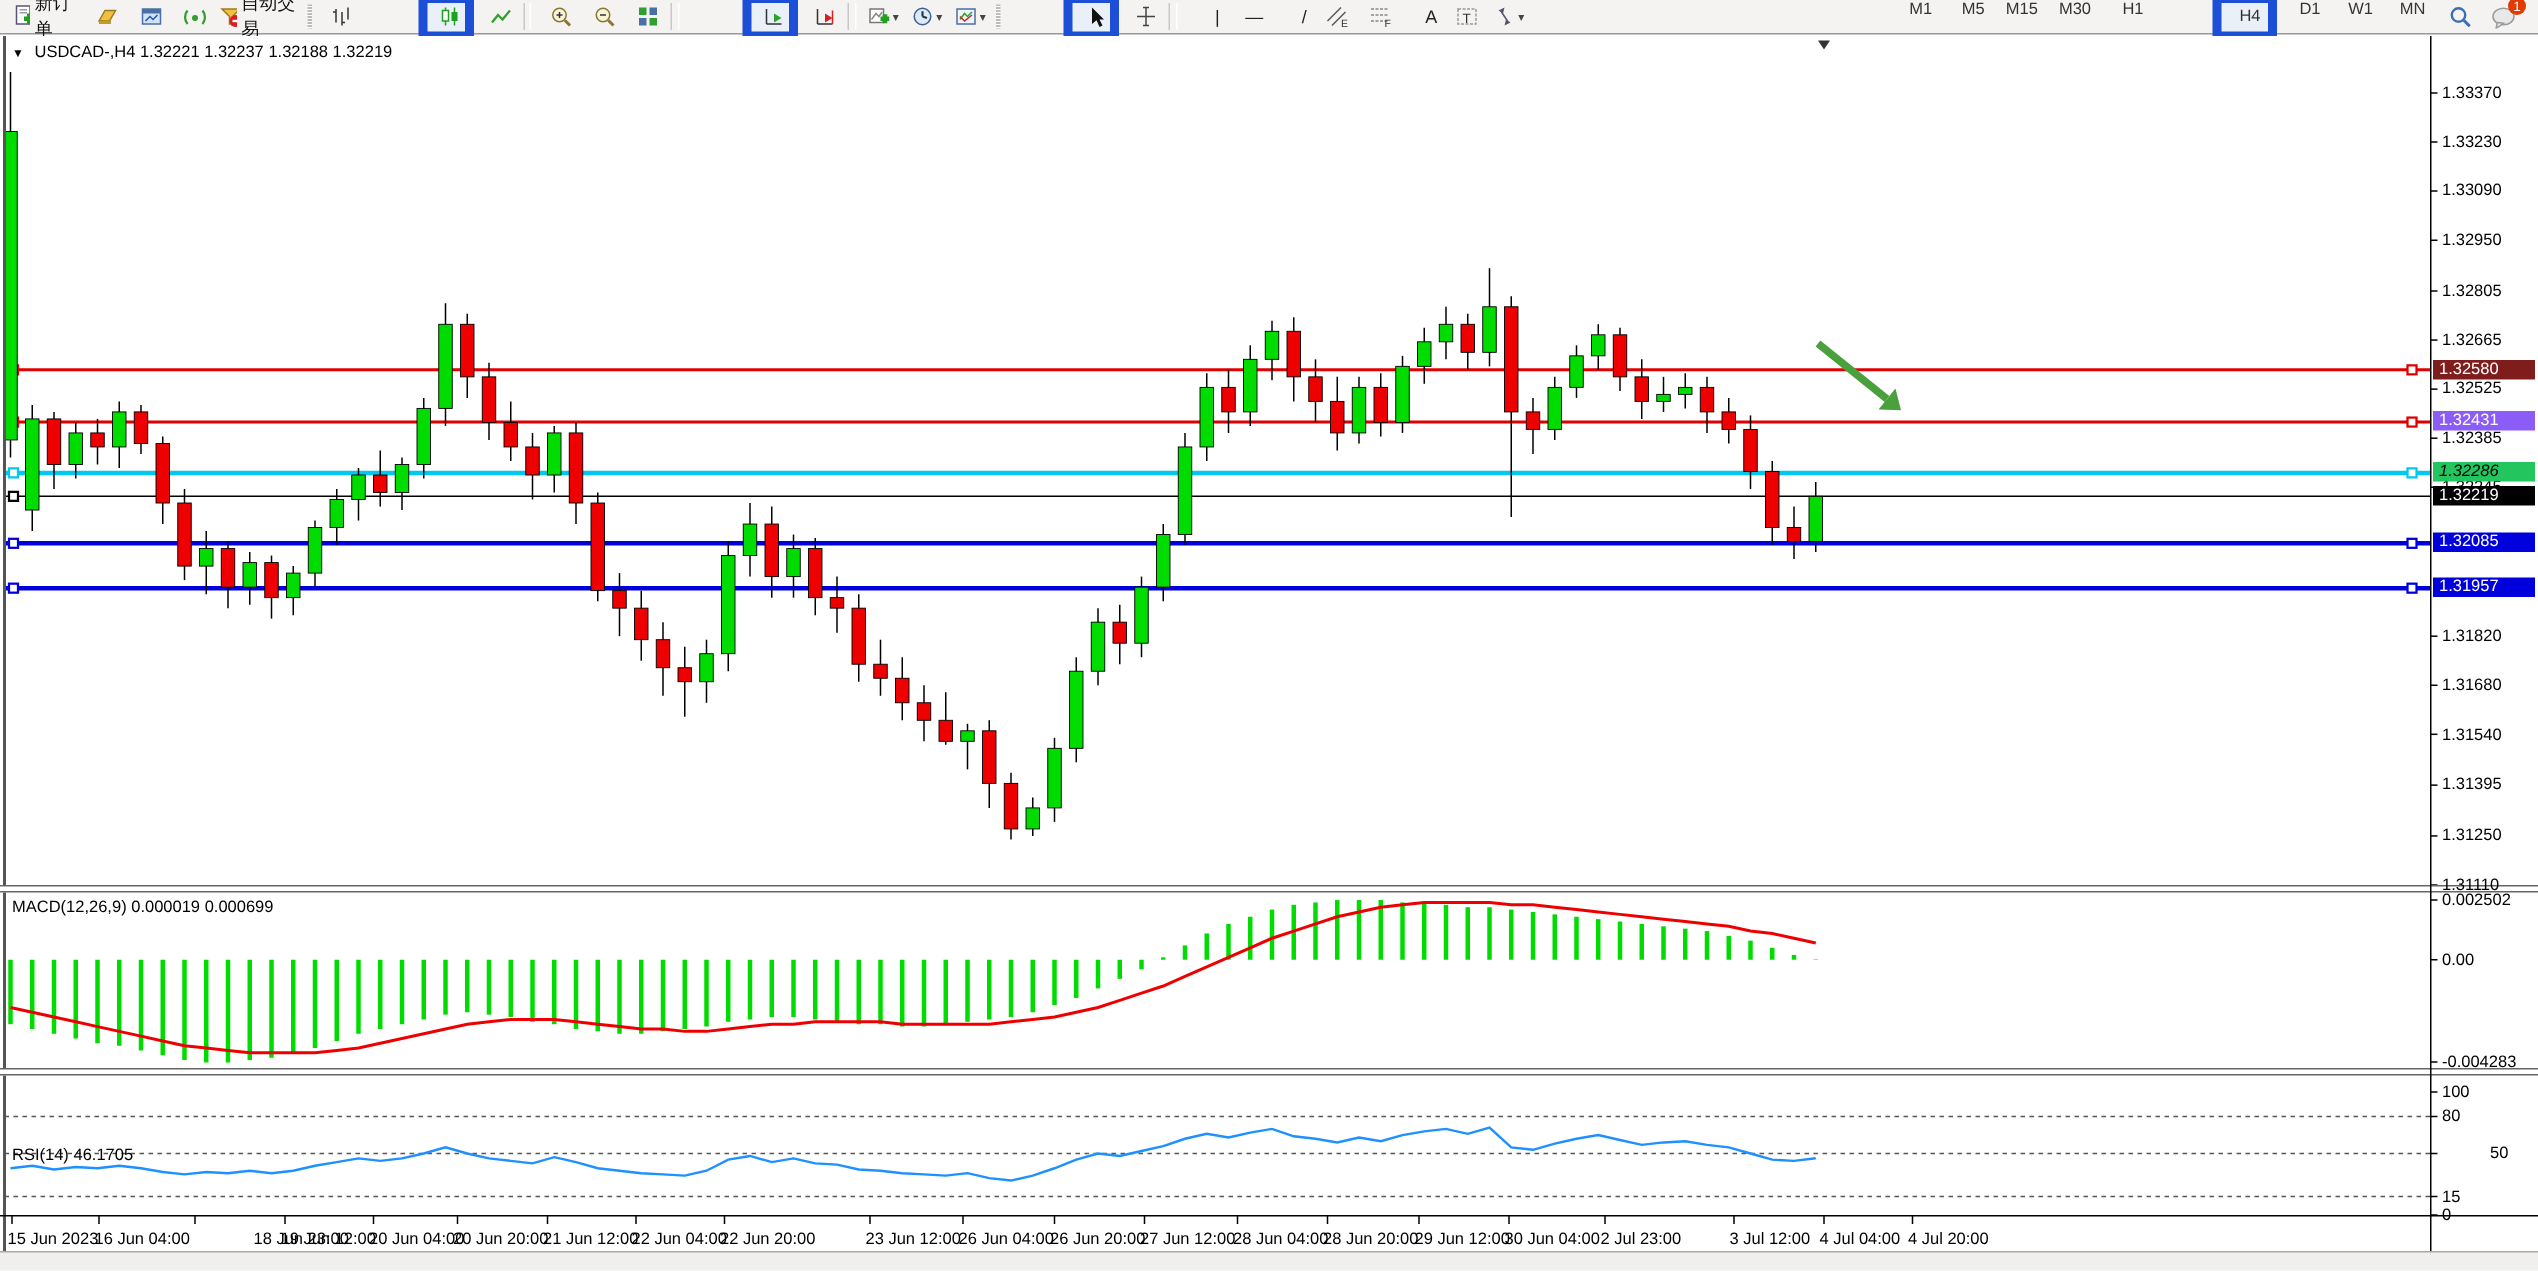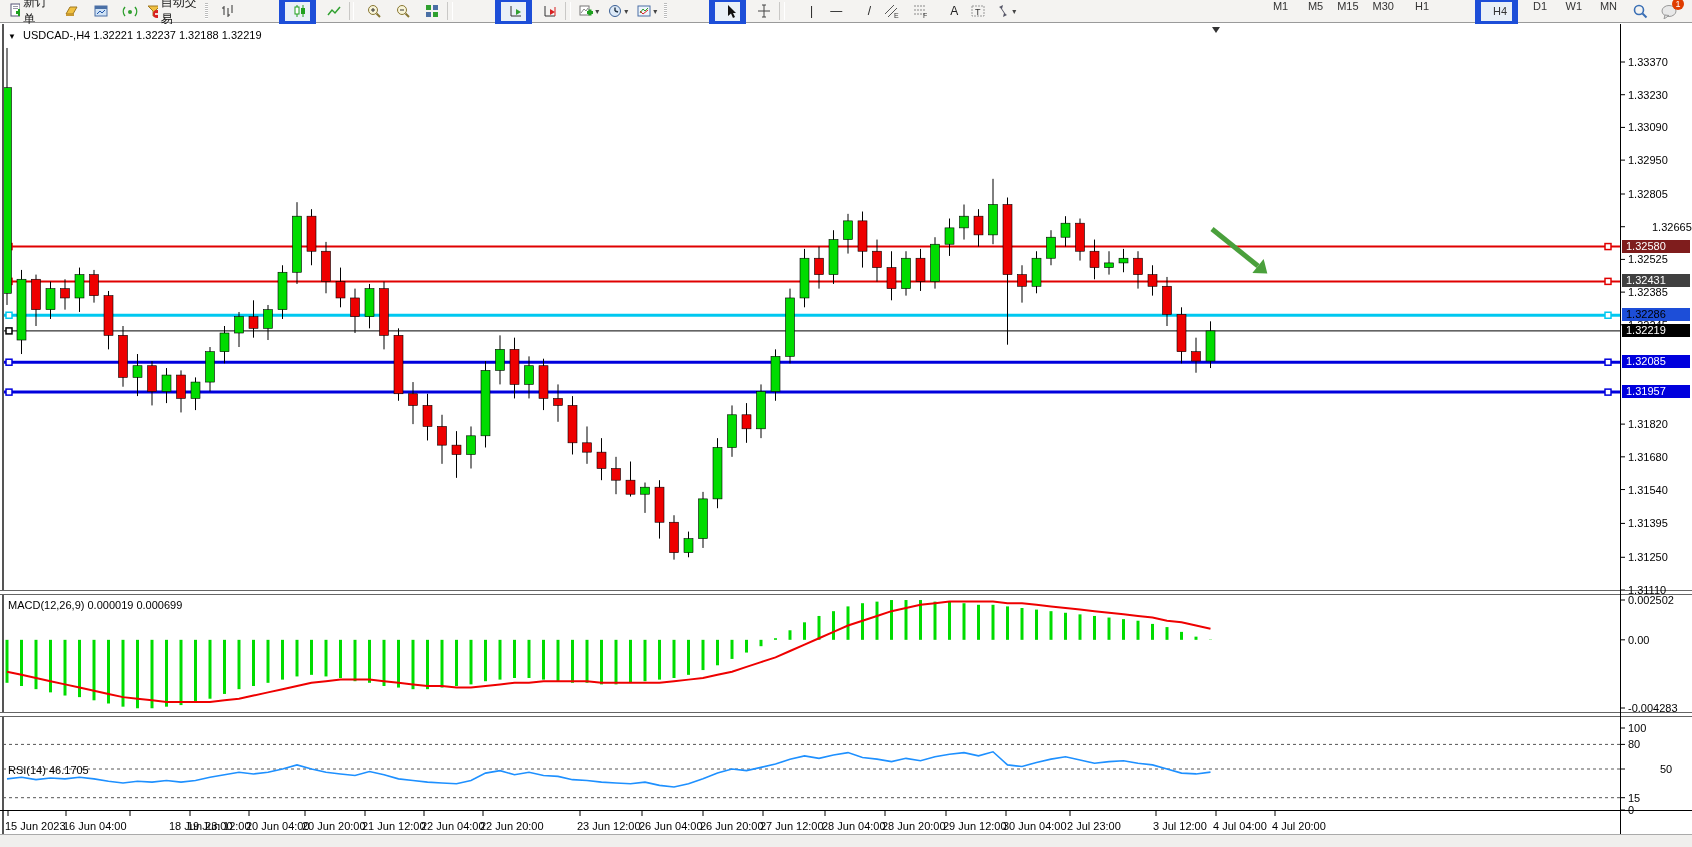--- a/index.html
+++ b/index.html
@@ -598,33 +598,33 @@
     <div class="sep" style="top:566px"></div>
     <div class="sep" style="top:688px"></div>
     <div id="vaxis"></div>
     <div id="haxis"></div>
     <div id="bottomstrip"></div>
   <span class="axlab" style="top: 32px;">1.33370</span>
       <span class="axlab" style="top: 64.708px;">1.33230</span>
       <span class="axlab" style="top: 97.4159px;">1.33090</span>
       <span class="axlab" style="top: 130.124px;">1.32950</span>
       <span class="axlab" style="top: 164px;">1.32805</span>
-      <span class="axlab" style="top: 196.708px; margin-left: 24px;">1.32665</span>
+      <span class="axlab" style="top: 196.708px;">1.32665</span>
       <span class="axlab" style="top: 229.416px;">1.32525</span>
       <span class="axlab" style="top: 262.124px;">1.32385</span>
       <span class="axlab" style="top: 294.832px;">1.32245</span>
       <span class="axlab" style="top: 394.124px;">1.31820</span>
       <span class="axlab" style="top: 426.832px;">1.31680</span>
       <span class="axlab" style="top: 459.54px;">1.31540</span>
       <span class="axlab" style="top: 493.416px;">1.31395</span>
       <span class="axlab" style="top: 527.292px;">1.31250</span>
       <span class="axlab" style="top: 560px;">1.31110</span>
       <span class="axbadge" style="top: 215.566px; background: #7f1d1d; color: rgb(255, 255, 255);">1.32580</span>
-      <span class="axbadge" style="top: 250.377px; background: #404040; color: rgb(255, 255, 255);">1.32431</span>
-      <span class="axbadge" style="top: 284.253px; background: #1d4ed8; color: rgb(0, 0, 0);">1.32286</span>
+      <span class="axbadge" style="top: 250.377px; background: #8b5cf6; color: rgb(255, 255, 255);">1.32431</span>
+      <span class="axbadge" style="top: 284.253px; background: #22c55e; color: rgb(0, 0, 0); font-style: italic;">1.32286</span>
       <span class="axbadge" style="top: 299.906px; background: rgb(0, 0, 0); color: rgb(255, 255, 255);">1.32219</span>
       <span class="axbadge" style="top: 331.212px; background: rgb(0, 0, 221); color: rgb(255, 255, 255);">1.32085</span>
       <span class="axbadge" style="top: 361.117px; background: rgb(0, 0, 221); color: rgb(255, 255, 255);">1.31957</span>
       <span class="axlab" style="top: 570px;">0.002502</span>
       <span class="axlab" style="top: 609.825px;">0.00</span>
       <span class="axlab" style="top: 678px;">-0.004283</span>
       <span class="axlab" style="top: 698px;">100</span>
       <span class="axlab" style="top: 714.4px;">80</span>
       <span class="axlab" style="top: 739px; padding-left: 32px;">50</span>
       <span class="axlab" style="top: 767.7px;">15</span>

